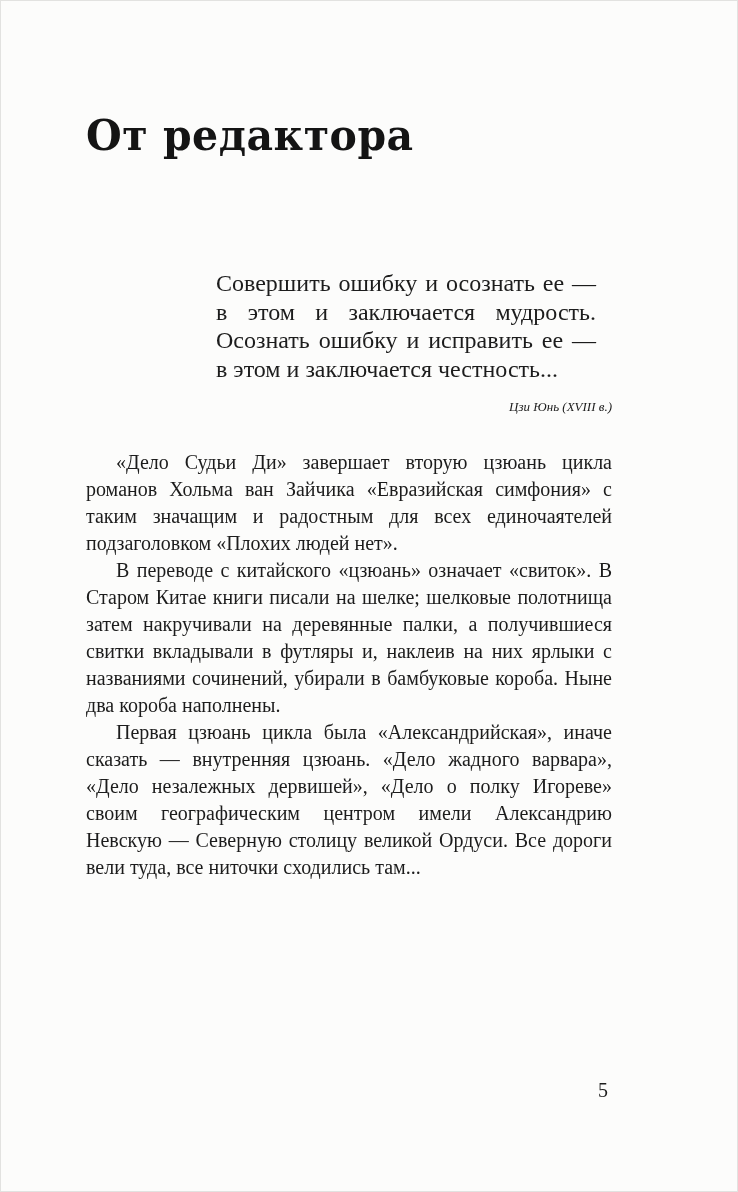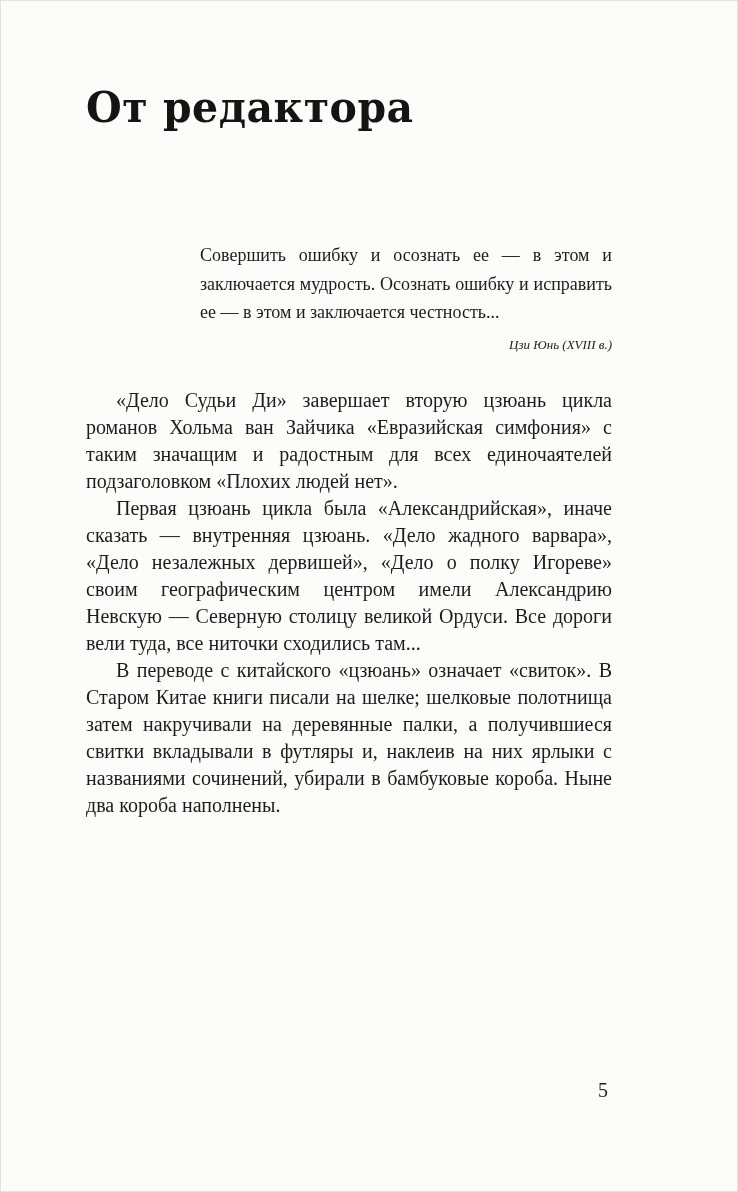--- a/index.html
+++ b/index.html
@@ -13,41 +13,41 @@
     height: 1192px;
     margin: 0 auto;
     background: #fcfcfb;
     box-shadow: inset 0 0 0 1px #e2e2e0;
     font-family: "Liberation Serif", "DejaVu Serif", serif;
     color: #1c1c1c;
     overflow: hidden;
     box-sizing: border-box;
   }
   .content {
-    padding: 84px 126px 0 86px;
+    padding: 112px 126px 0 86px;
     box-sizing: border-box;
   }
   .chapter-title {
     margin: 0;
     font-family: "DejaVu Serif", serif;
     font-weight: 700;
     font-size: 41px;
     letter-spacing: 0.5px;
     color: #141414;
     line-height: 1.1;
     transform: scaleY(1.05);
     transform-origin: left top;
   }
   .epigraph {
     margin: 112px 0 0 114px;
     width: 412px;
   }
   .epigraph-text {
-    margin: 0;
-    font-size: 18px;
+    margin: 16px;
+    font-size: 24px;
     line-height: 28.5px;
     text-align: justify;
     text-align-last: left;
   }
   .epigraph-attr {
     margin: 10px 0 0 0;
     font-size: 13px;
     font-style: italic;
     text-align: right;
   }
@@ -78,20 +78,20 @@
 
     <h1 class="chapter-title">От редактора</h1>
 
     <div class="epigraph">
       <p class="epigraph-text">Совершить ошибку и осознать ее — в этом и заключается мудрость. Осознать ошибку и исправить ее — в этом и заключается честность...</p>
       <p class="epigraph-attr">Цзи Юнь (XVIII в.)</p>
     </div>
 
     <div class="body-text">
       <p>«Дело Судьи Ди» завершает вторую цзюань цикла романов Хольма ван Зайчика «Евразийская симфония» с таким значащим и радостным для всех единочаятелей подзаголовком «Плохих людей нет».</p>
+      <p>В переводе с китайского «цзюань» означает «свиток». В Старом Китае книги писали на шелке; шелковые полотнища затем накручивали на деревянные палки, а получившиеся свитки вкладывали в футляры и, наклеив на них ярлыки с названиями сочинений, убирали в бамбуковые короба. Ныне два короба наполнены.</p>
       <p>Первая цзюань цикла была «Александрийская», иначе сказать — внутренняя цзюань. «Дело жадного варвара», «Дело незалежных дервишей», «Дело о полку Игореве» своим географическим центром имели Александрию Невскую — Северную столицу великой Ордуси. Все дороги вели туда, все ниточки сходились там...</p>
-      <p>В переводе с китайского «цзюань» означает «свиток». В Старом Китае книги писали на шелке; шелковые полотнища затем накручивали на деревянные палки, а получившиеся свитки вкладывали в футляры и, наклеив на них ярлыки с названиями сочинений, убирали в бамбуковые короба. Ныне два короба наполнены.</p>
     </div>
 
   </div>
 
   <div class="page-number">5</div>
 </div>
 
 </body></html>

